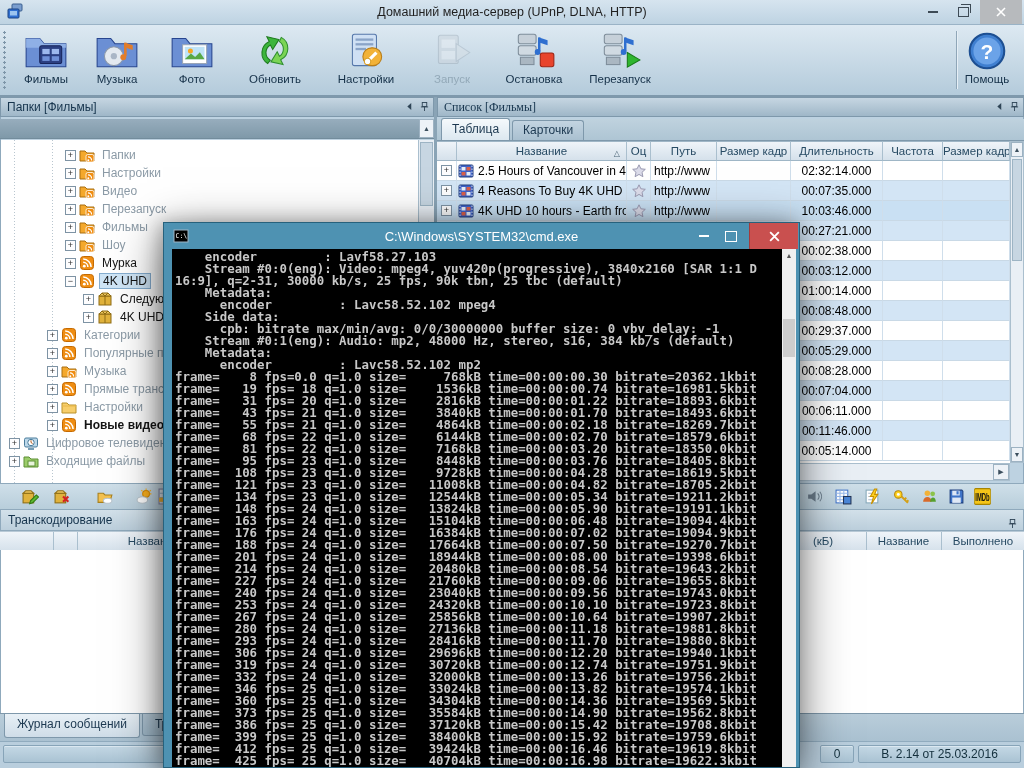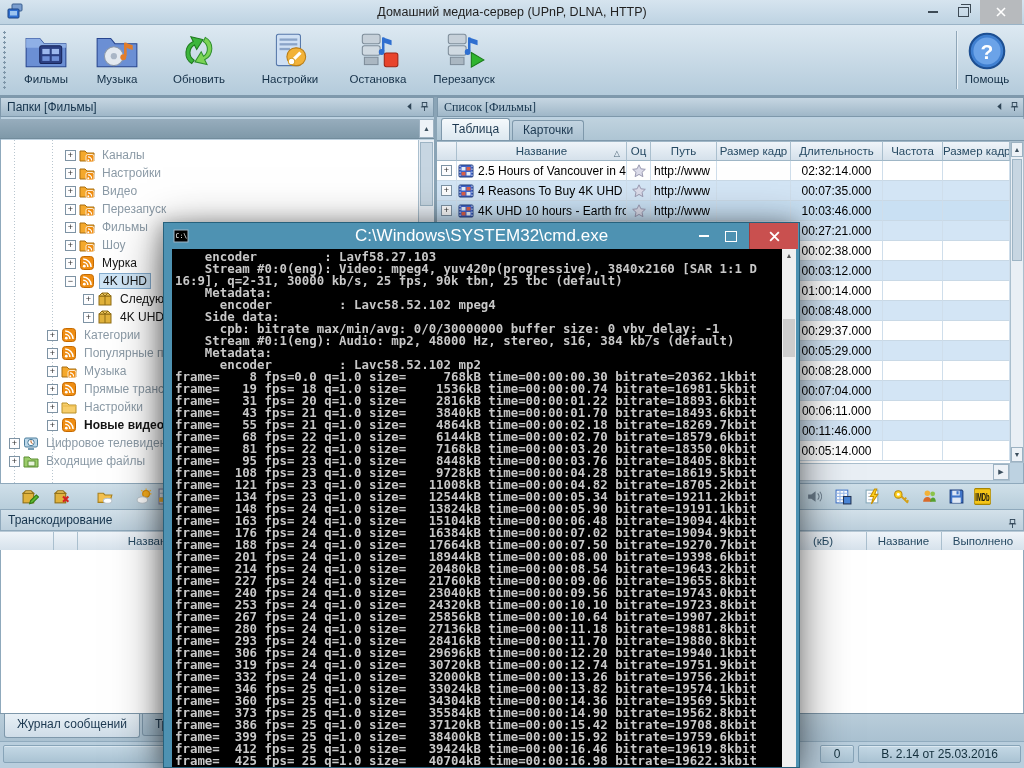--- a/index.html
+++ b/index.html
@@ -118,21 +118,21 @@
     border-top:1px solid #90abbe;}
   .scell{position:absolute;top:3px;height:18px;box-sizing:border-box;
     background:linear-gradient(#c4d8e5,#aac3d3);border:1px solid #87a4b8;border-radius:2px;
     box-shadow:inset 0 1px 0 #dbe8f1;font-size:12px;color:#14303d;text-align:center;line-height:16px;}
   .splitter{position:absolute;left:434px;top:97px;width:3px;height:386px;background:#8aa4b6;}
   
   .cmd{position:absolute;left:163px;top:222px;width:637px;height:546px;background:#4e92b2;
     border:1px solid #27617c;box-sizing:border-box;
     box-shadow:0 12px 45px rgba(0,0,0,.55), -4px 0 18px rgba(0,0,0,.25);}
   .cmdtitle{position:absolute;left:0;top:0;right:0;height:26px;display:flex;align-items:center;}
-  .cmdtitle .ct{position:absolute;left:0;right:0;text-align:center;font-size:17px;color:#fff;}
+  .cmdtitle .ct{position:absolute;left:0;right:0;text-align:center;font-size:13px;color:#fff;}
   .cmdico{position:absolute;left:9px;top:5px;width:16px;height:16px;z-index:2;}
   .cbtn{position:absolute;top:0;height:26px;display:flex;align-items:center;justify-content:center;z-index:2;}
   .cmin{right:83px;width:24px;}
   .cmin i{display:block;width:10px;height:0;border-bottom:2px solid #fff;}
   .cmax{right:56px;width:24px;}
   .cmax i{display:block;width:10px;height:9px;border:1.5px solid #fff;}
   .cclose{right:1px;width:48px;background:#c9504f;border-left:1px solid #a33b3b;}
   .cmdbody{position:absolute;left:8px;right:3px;top:26px;bottom:0;background:#000;}
   .console{margin:0;padding:2px 0 0 3px;font-family:"DejaVu Sans Mono",monospace;
     font-size:12.4px;line-height:12px;font-weight:600;color:#c8c8c8;white-space:pre;overflow:hidden;
@@ -186,38 +186,59 @@
           <div class="tico"><svg viewBox="0 0 44 40">
               <path d="M3 8h13l4 5h21v22H3z" fill="#6b8fd4" stroke="#27458f"></path>
               <circle cx="19" cy="25" r="9" fill="#e3e9f0" stroke="#8a97a8"></circle>
               <circle cx="19" cy="25" r="3" fill="#aab6c6"></circle>
               <path d="M30 12v13" stroke="#e27d2a" stroke-width="2.5" fill="none"></path>
               <path d="M30 12l7 2.4v4.6l-7-2.4z" fill="#e27d2a"></path>
               <circle cx="28" cy="26" r="2.8" fill="#e27d2a"></circle>
             </svg></div>
           <span class="tlab">Музыка</span>
         </div>
+        <div class="tbtn" style="width: 76px;">
+          <div class="tico"><svg viewBox="0 0 44 40">
+              <path d="M3 8h13l4 5h21v22H3z" fill="#6b8fd4" stroke="#27458f"></path>
+              <rect x="13" y="14" width="23" height="18" fill="#fff" stroke="#98a5b5"></rect>
+              <rect x="15" y="16" width="19" height="12" fill="#bfe3f7"></rect>
+              <circle cx="20.5" cy="20" r="2.4" fill="#f6a623"></circle>
+              <path d="M15 28l6-5.5 4 3.2 4.5-4.5 4.5 6.8z" fill="#58a846"></path>
+            </svg></div>
+          <span class="tlab">Фото</span>
+        </div>
         <div class="tbtn" style="width: 90px;">
           <div class="tico"><svg viewBox="0 0 44 40">
               <path d="M15 32a12 12 0 0 1 1.5-21l-2.3-4.6 11.6 2.6-6 9.6-2.2-4.3a8.5 8.5 0 0 0-.2 14.6z" fill="#3cb53c" stroke="#1d7a1d"></path>
               <path d="M28 7a12 12 0 0 1-.6 21.4l2.3 4.6-11.6-2.6 6-9.6 2.2 4.3A8.5 8.5 0 0 0 26.2 11z" fill="#7bd455" stroke="#2e8f2e"></path>
             </svg></div>
           <span class="tlab">Обновить</span>
         </div>
         <div class="tbtn" style="width: 92px;">
           <div class="tico"><svg viewBox="0 0 44 40">
               <rect x="9" y="4" width="23" height="30" rx="2" fill="#cfe0f4" stroke="#5577aa"></rect>
               <rect x="12" y="8" width="17" height="2.2" fill="#8aa4c8"></rect>
               <rect x="12" y="12.5" width="17" height="2.2" fill="#8aa4c8"></rect>
               <rect x="12" y="17" width="10" height="2.2" fill="#8aa4c8"></rect>
               <rect x="19" y="17" width="18" height="17" rx="8.5" fill="#f2b238" stroke="#b97d17"></rect>
               <path d="M23.5 30l8.5-8.5" stroke="#fff" stroke-width="3"></path>
               <circle cx="23.5" cy="30" r="3" fill="#fff" stroke="#d8a02c"></circle>
             </svg></div>
           <span class="tlab">Настройки</span>
+        </div>
+        <div class="tbtn disabled" style="width: 80px;">
+          <div class="tico"><svg viewBox="0 0 44 40">
+              <g opacity="0.5">
+                <rect x="9" y="5" width="19" height="27" rx="2" fill="#ccd5dd" stroke="#9fadb9"></rect>
+                <rect x="12" y="9" width="13" height="8" fill="#e8edf2"></rect>
+                <rect x="12" y="20" width="13" height="8" fill="#e8edf2"></rect>
+                <path d="M26 13l13 8.5L26 30z" fill="#d7dfe6" stroke="#a6b4c0"></path>
+              </g>
+            </svg></div>
+          <span class="tlab">Запуск</span>
         </div>
         <div class="tbtn" style="width: 84px;">
           <div class="tico"><svg viewBox="0 0 44 40">
               <rect x="7" y="4" width="17" height="9" rx="2" fill="#c6d0d9" stroke="#7e8d9a"></rect>
               <rect x="7" y="15" width="17" height="9" rx="2" fill="#d0dae2" stroke="#7e8d9a"></rect>
               <rect x="9" y="26" width="13" height="7" fill="#aab7c2" stroke="#7e8d9a"></rect>
               <path d="M27 7v13" stroke="#2f6fd0" stroke-width="2.4" fill="none"></path>
               <path d="M27 7l8 2.8v4.8l-8-2.8z" fill="#2f6fd0"></path>
               <circle cx="25.5" cy="21" r="2.8" fill="#2f6fd0"></circle>
               <rect x="28" y="22" width="13" height="13" rx="2" fill="#e8442c" stroke="#9c2414"></rect>
@@ -270,21 +291,21 @@
       <div class="vthumb" style="top:2px;height:62px;"></div>
     </div>
   <div class="trow" style="top: 6px; padding-left: 64px;">
         <span class="exp">+</span>
         <span class="tico16"><svg viewBox="0 0 16 16">
             <path d="M1 4h5l2 2h7v8H1z" fill="#f4a82c" stroke="#a86f12"></path>
             <rect x="7" y="7.5" width="8" height="7.5" rx="1.8" fill="#ef8d12" stroke="#fff" stroke-width="0.8"></rect>
             <circle cx="9.3" cy="13.2" r="1" fill="#fff"></circle>
             <path d="M9 9.8a3.6 3.6 0 0 1 3.6 3.6" stroke="#fff" fill="none" stroke-width="1.2"></path>
           </svg></span>
-        <span class="tlabel tone-gray">Каналы</span>
+        <span class="tlabel tone-gray">Папки</span>
       </div>
       <div class="trow" style="top: 24px; padding-left: 64px;">
         <span class="exp">+</span>
         <span class="tico16"><svg viewBox="0 0 16 16">
             <path d="M1 4h5l2 2h7v8H1z" fill="#f4a82c" stroke="#a86f12"></path>
             <rect x="7" y="7.5" width="8" height="7.5" rx="1.8" fill="#ef8d12" stroke="#fff" stroke-width="0.8"></rect>
             <circle cx="9.3" cy="13.2" r="1" fill="#fff"></circle>
             <path d="M9 9.8a3.6 3.6 0 0 1 3.6 3.6" stroke="#fff" fill="none" stroke-width="1.2"></path>
           </svg></span>
         <span class="tlabel tone-gray">Настройки</span>

